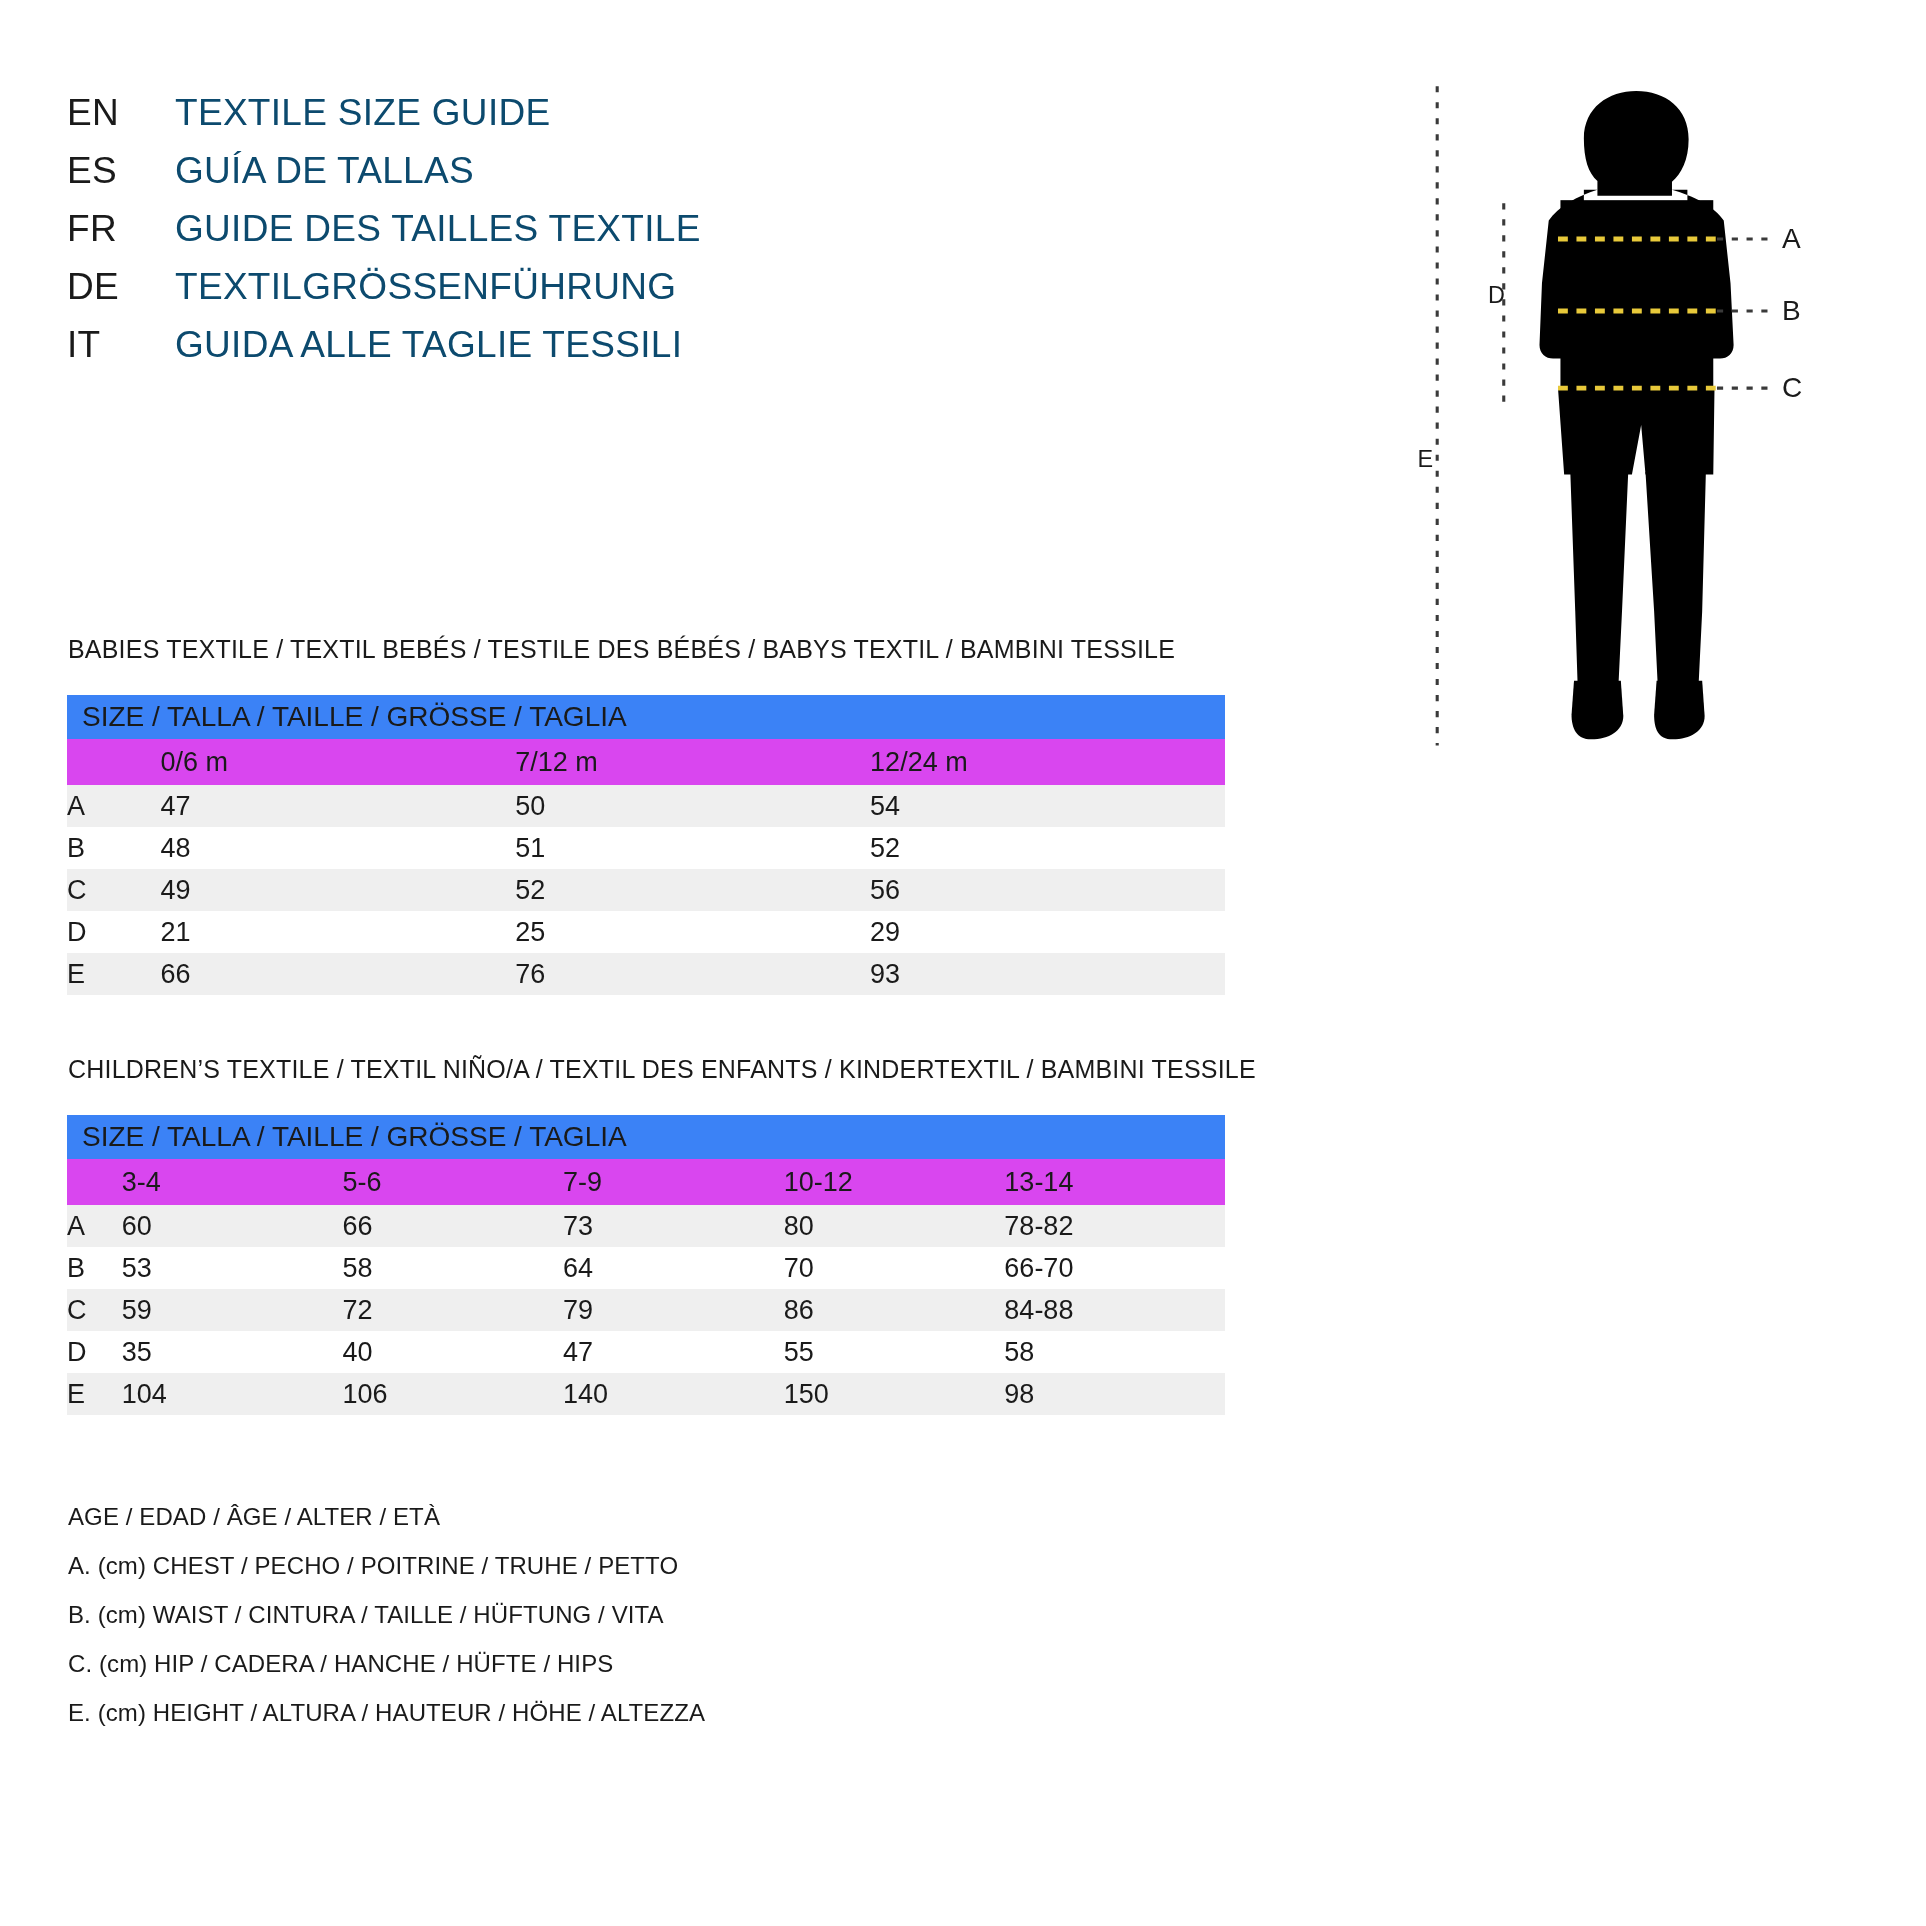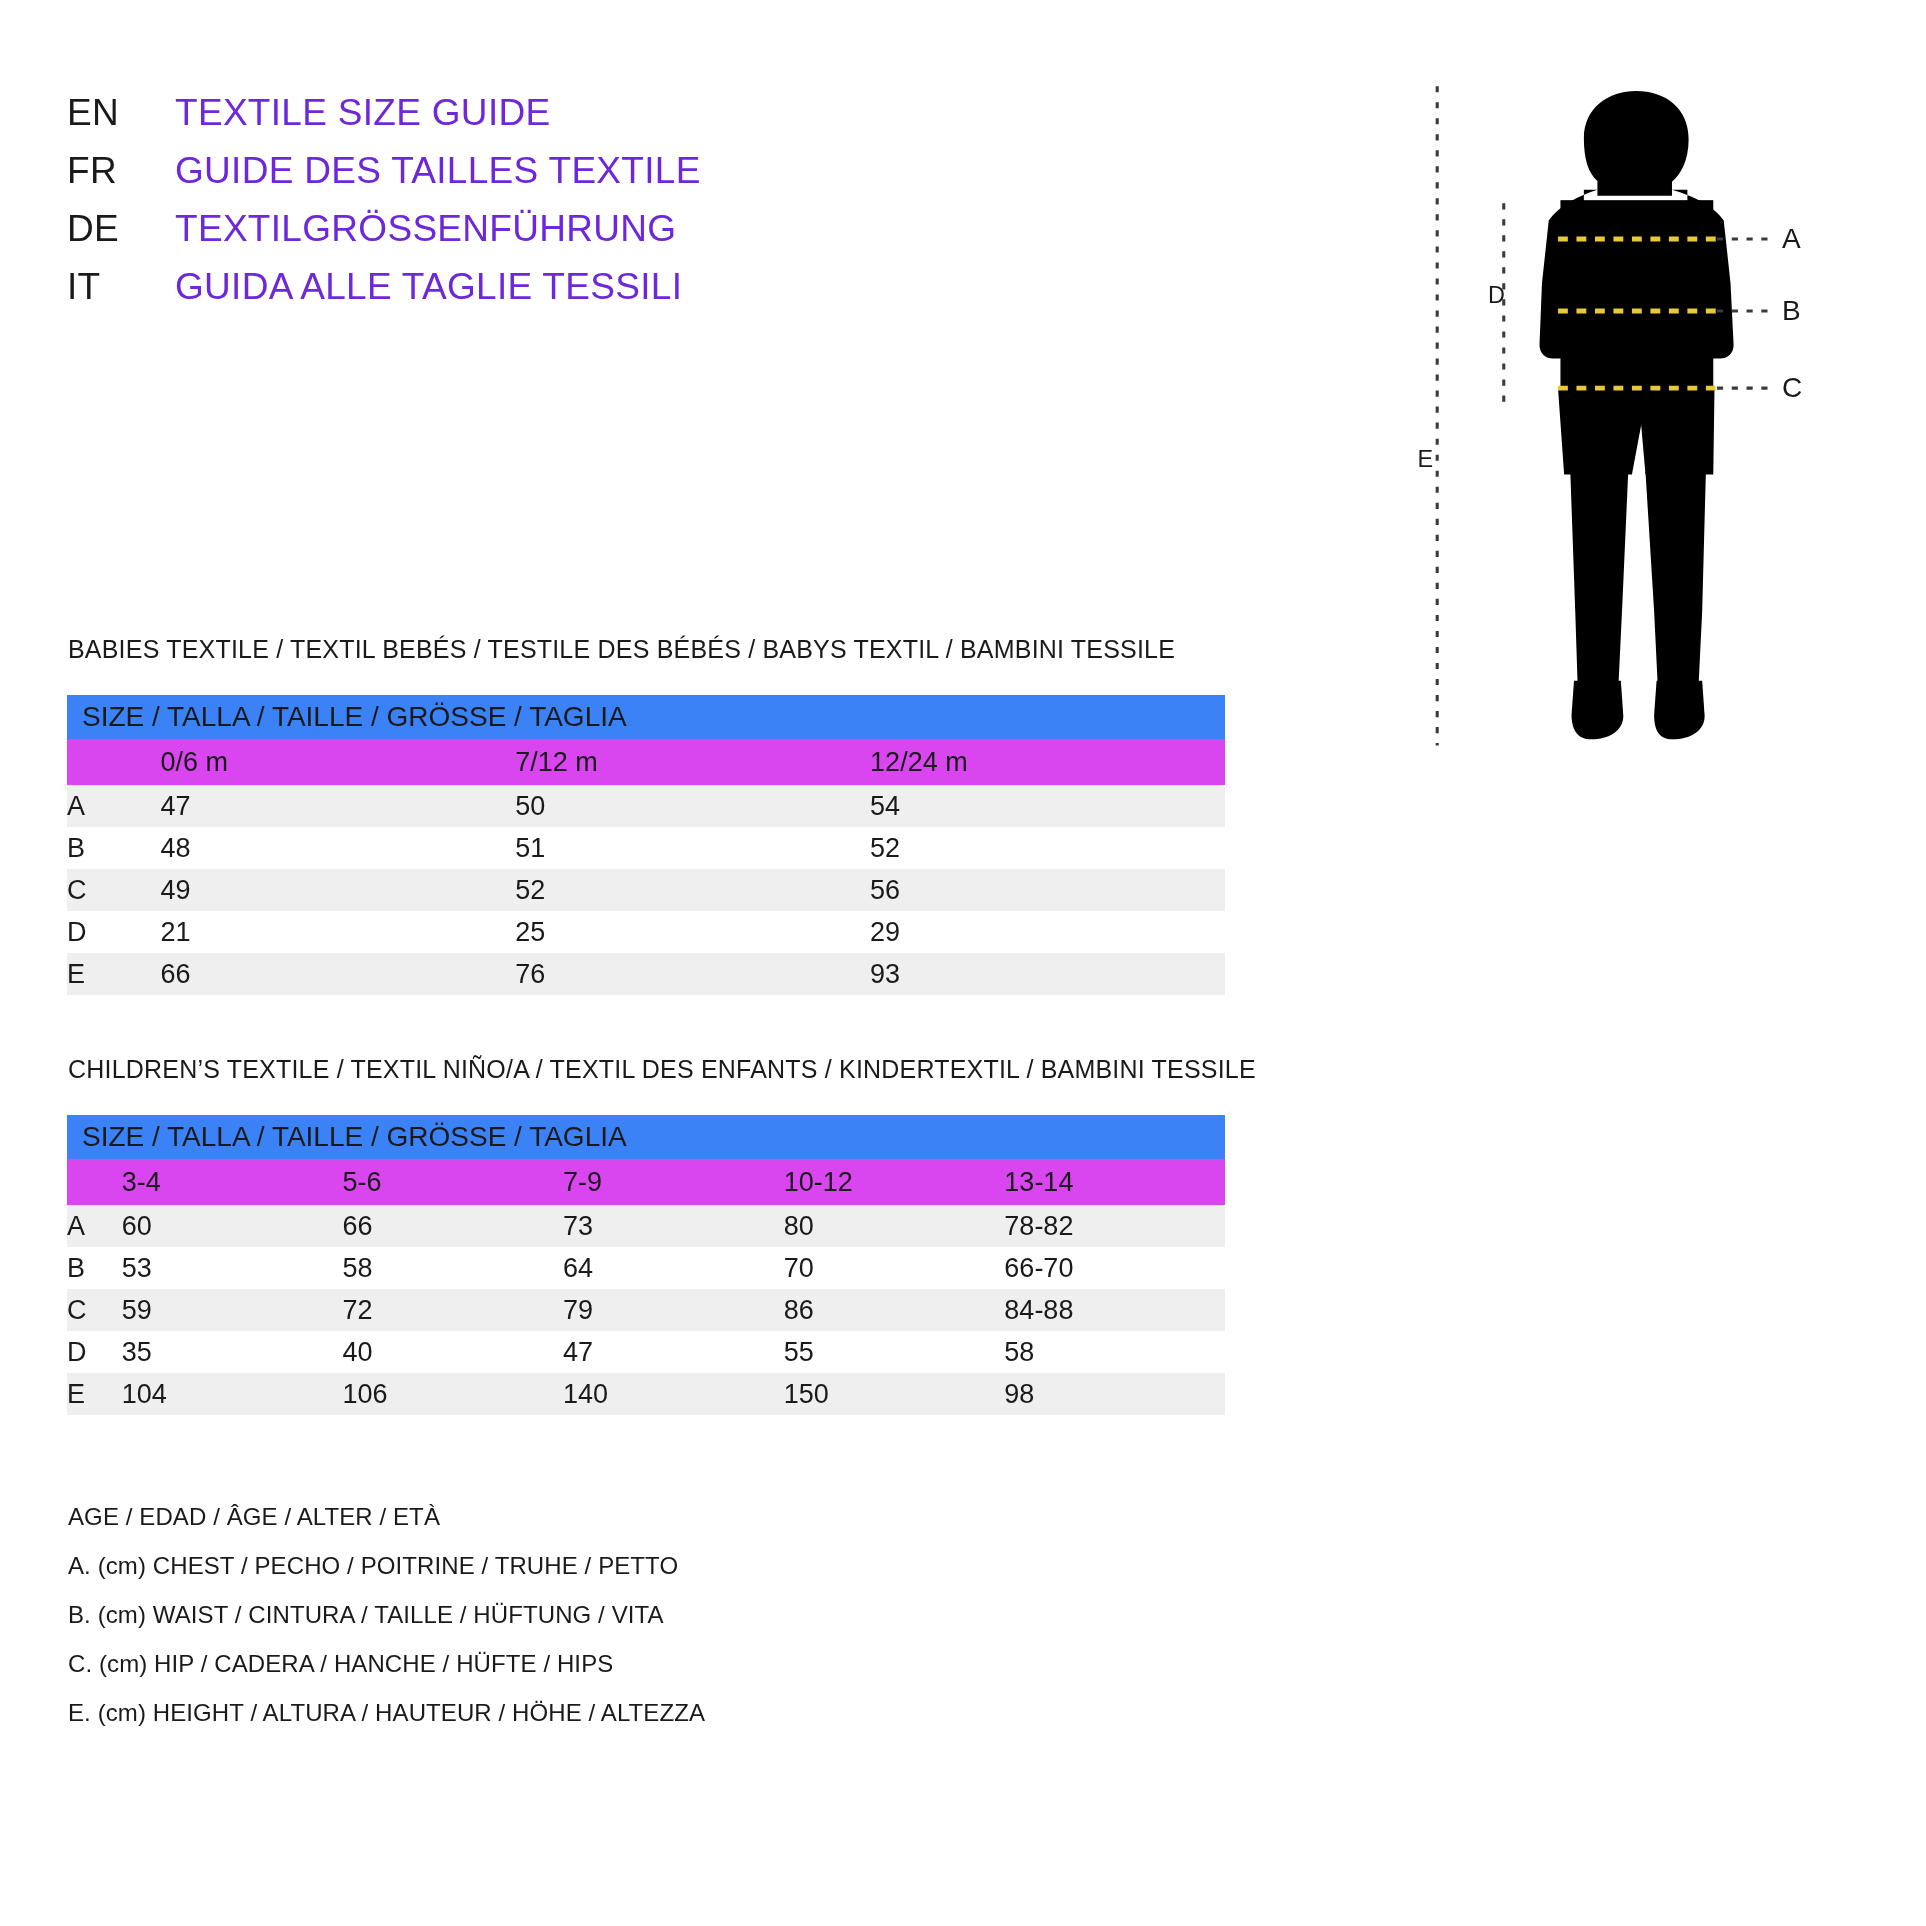--- a/index.html
+++ b/index.html
@@ -37,21 +37,21 @@
   }
   .title-lang {
     width: 108px;
     font-size: 37px;
     letter-spacing: 0.3px;
     color: #1a1a1a;
   }
   .title-text {
     font-size: 37px;
     letter-spacing: 0.3px;
-    color: #6d28d9;
+    color: #0c4a6e;
     white-space: nowrap;
   }
 
   
   .figure {
     position: absolute;
     left: 1399px;
     top: 80px;
     width: 456px;
     height: 684px;
@@ -120,20 +120,24 @@
 </style>
 </head>
 <body>
 
 <div class="page">
 
   <div class="titles">
     <div class="title-row">
       <div class="title-lang">EN</div>
       <div class="title-text">TEXTILE SIZE GUIDE</div>
+    </div>
+    <div class="title-row">
+      <div class="title-lang">ES</div>
+      <div class="title-text">GUÍA DE TALLAS</div>
     </div>
     <div class="title-row">
       <div class="title-lang">FR</div>
       <div class="title-text">GUIDE DES TAILLES TEXTILE</div>
     </div>
     <div class="title-row">
       <div class="title-lang">DE</div>
       <div class="title-text">TEXTILGRÖSSENFÜHRUNG</div>
     </div>
     <div class="title-row">

